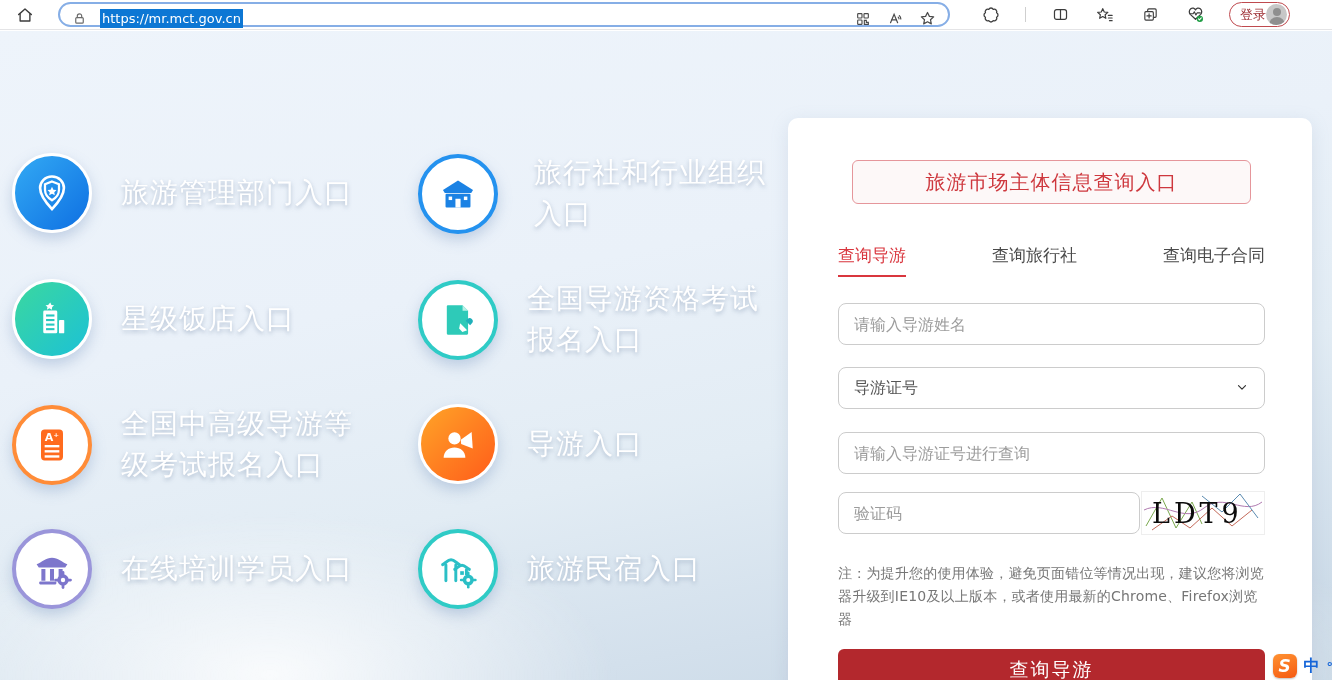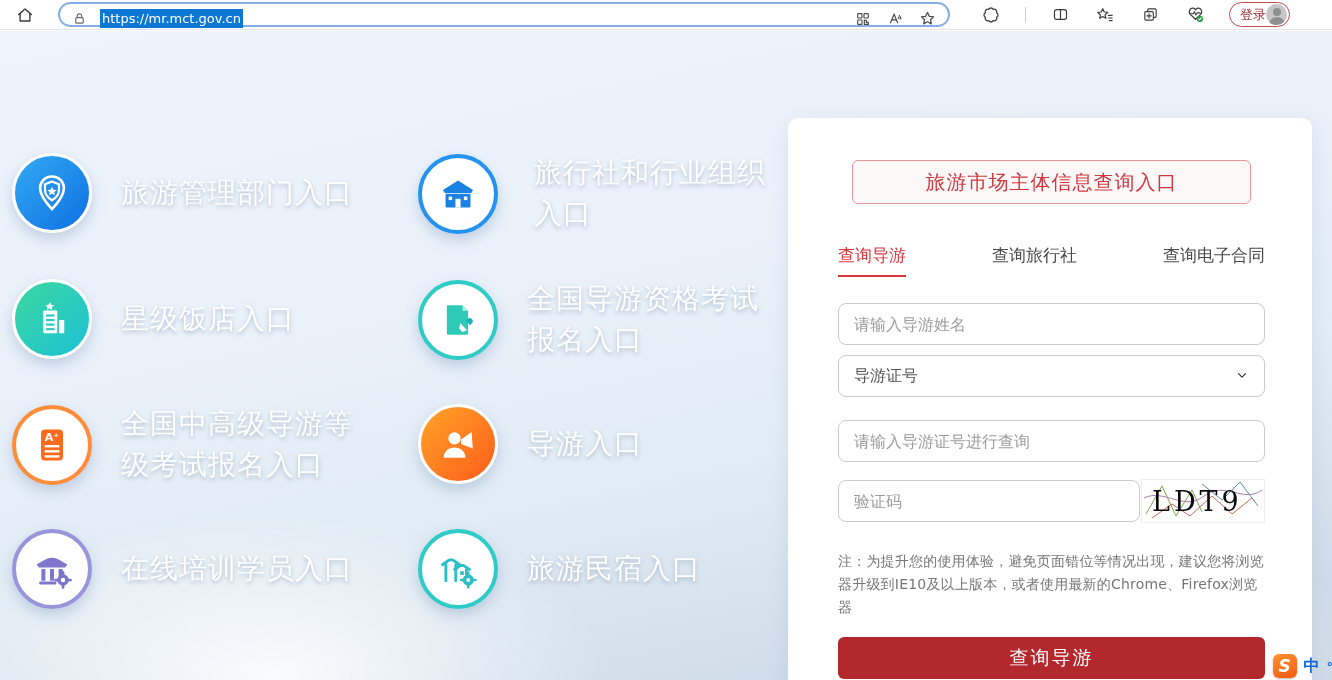--- a/index.html
+++ b/index.html
@@ -91,21 +91,21 @@
   .tabs{ margin-top:40px; display:flex; justify-content:space-between; align-items:flex-start; }
   .tab{ font-size:17px; color:#4a4a4a; cursor:pointer; padding-bottom:8px; }
   .tab.active{ color:#d9363e; border-bottom:2px solid #d9363e; }
   .fld{
     width:100%; height:42px; border:1px solid #ccc; border-radius:8px; background:#fff;
     font-size:16px; color:#333; padding:16px 15px;
     font-family:"DejaVu Sans","Liberation Sans",sans-serif;
   }
   .fld::placeholder{ color:#9c9c9c; opacity:1; }
   .fld-name{ margin-top:26px; }
-  .select-fld{ margin-top:10px; display:flex; align-items:center; justify-content:space-between; cursor:pointer; }
+  .select-fld{ margin-top:22px; display:flex; align-items:center; justify-content:space-between; cursor:pointer; }
   .select-fld .sel-text{ color:#555; }
   .fld-certno{ margin-top:23px; }
   .captcha-row{ margin-top:17px; display:flex; justify-content:space-between; align-items:center; }
   .fld-captcha{ width:302px; }
   .captcha-img{ width:124px; height:44px; background:#fff; border:1px solid #eee; cursor:pointer; }
   .note{ margin-top:27px; font-size:14px; color:#767676; line-height:1.65; letter-spacing:.2px; }
   .submit-btn{
     margin-top:18px; height:42px; width:100%; border:none; border-radius:6px;
     background:#b3282d; color:#fff; font-size:19px; letter-spacing:2px; cursor:pointer;
     display:flex; align-items:center; justify-content:center;

